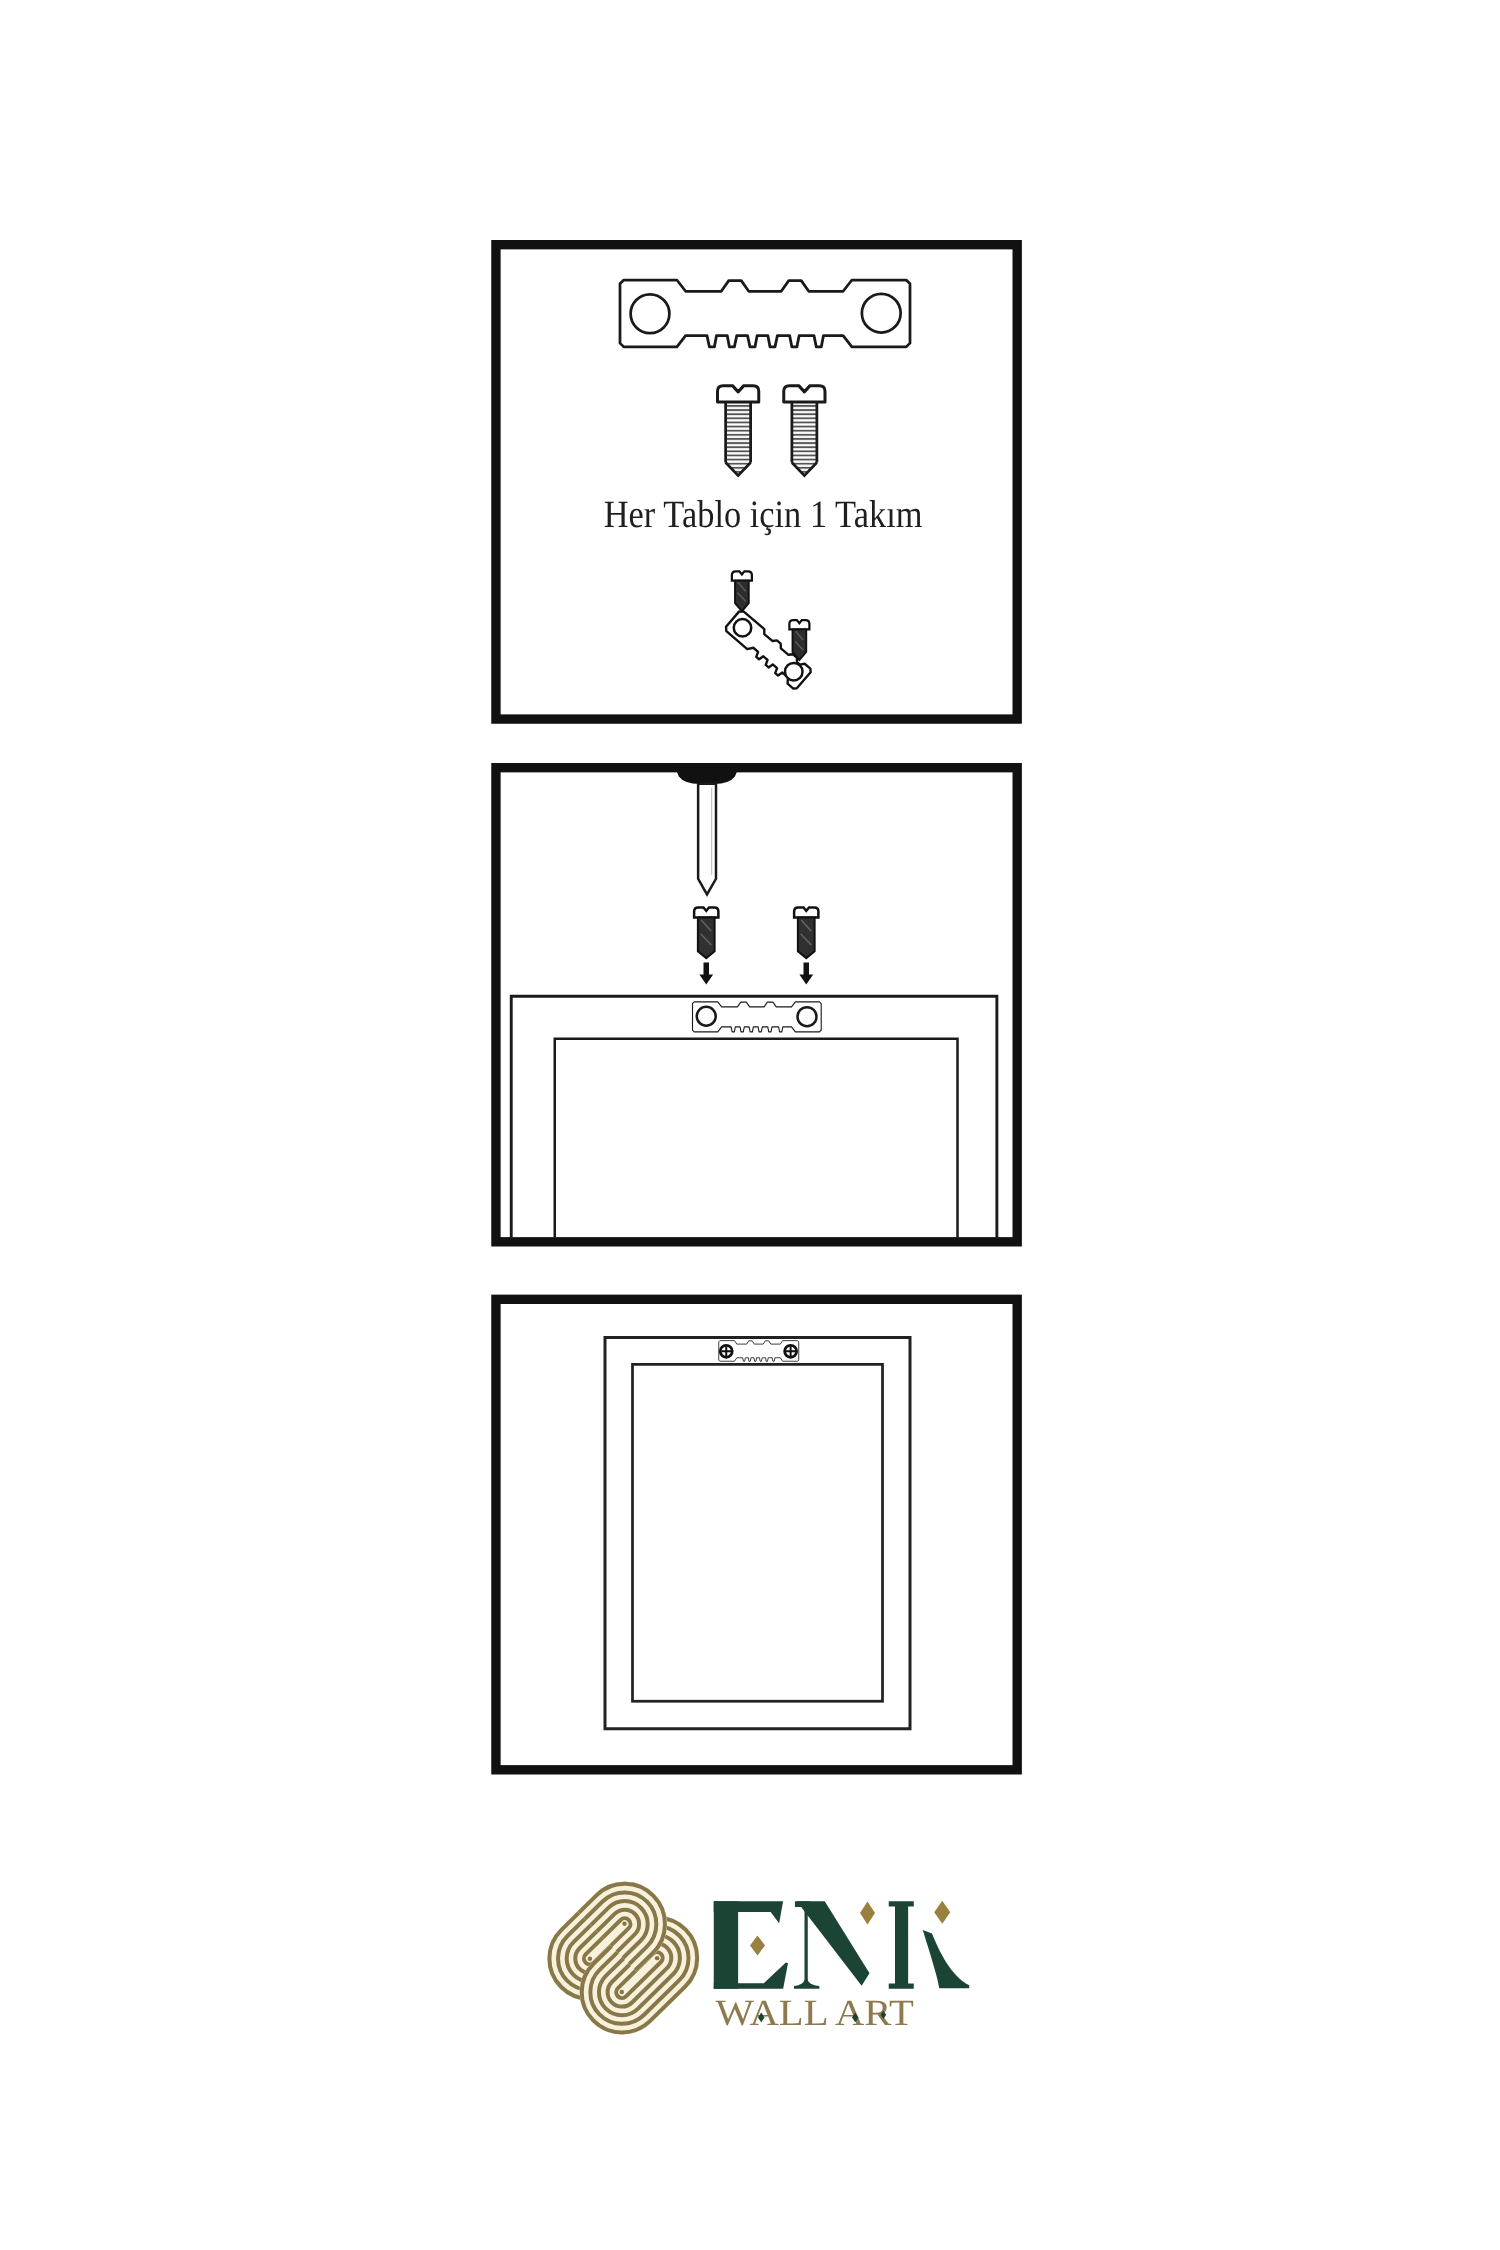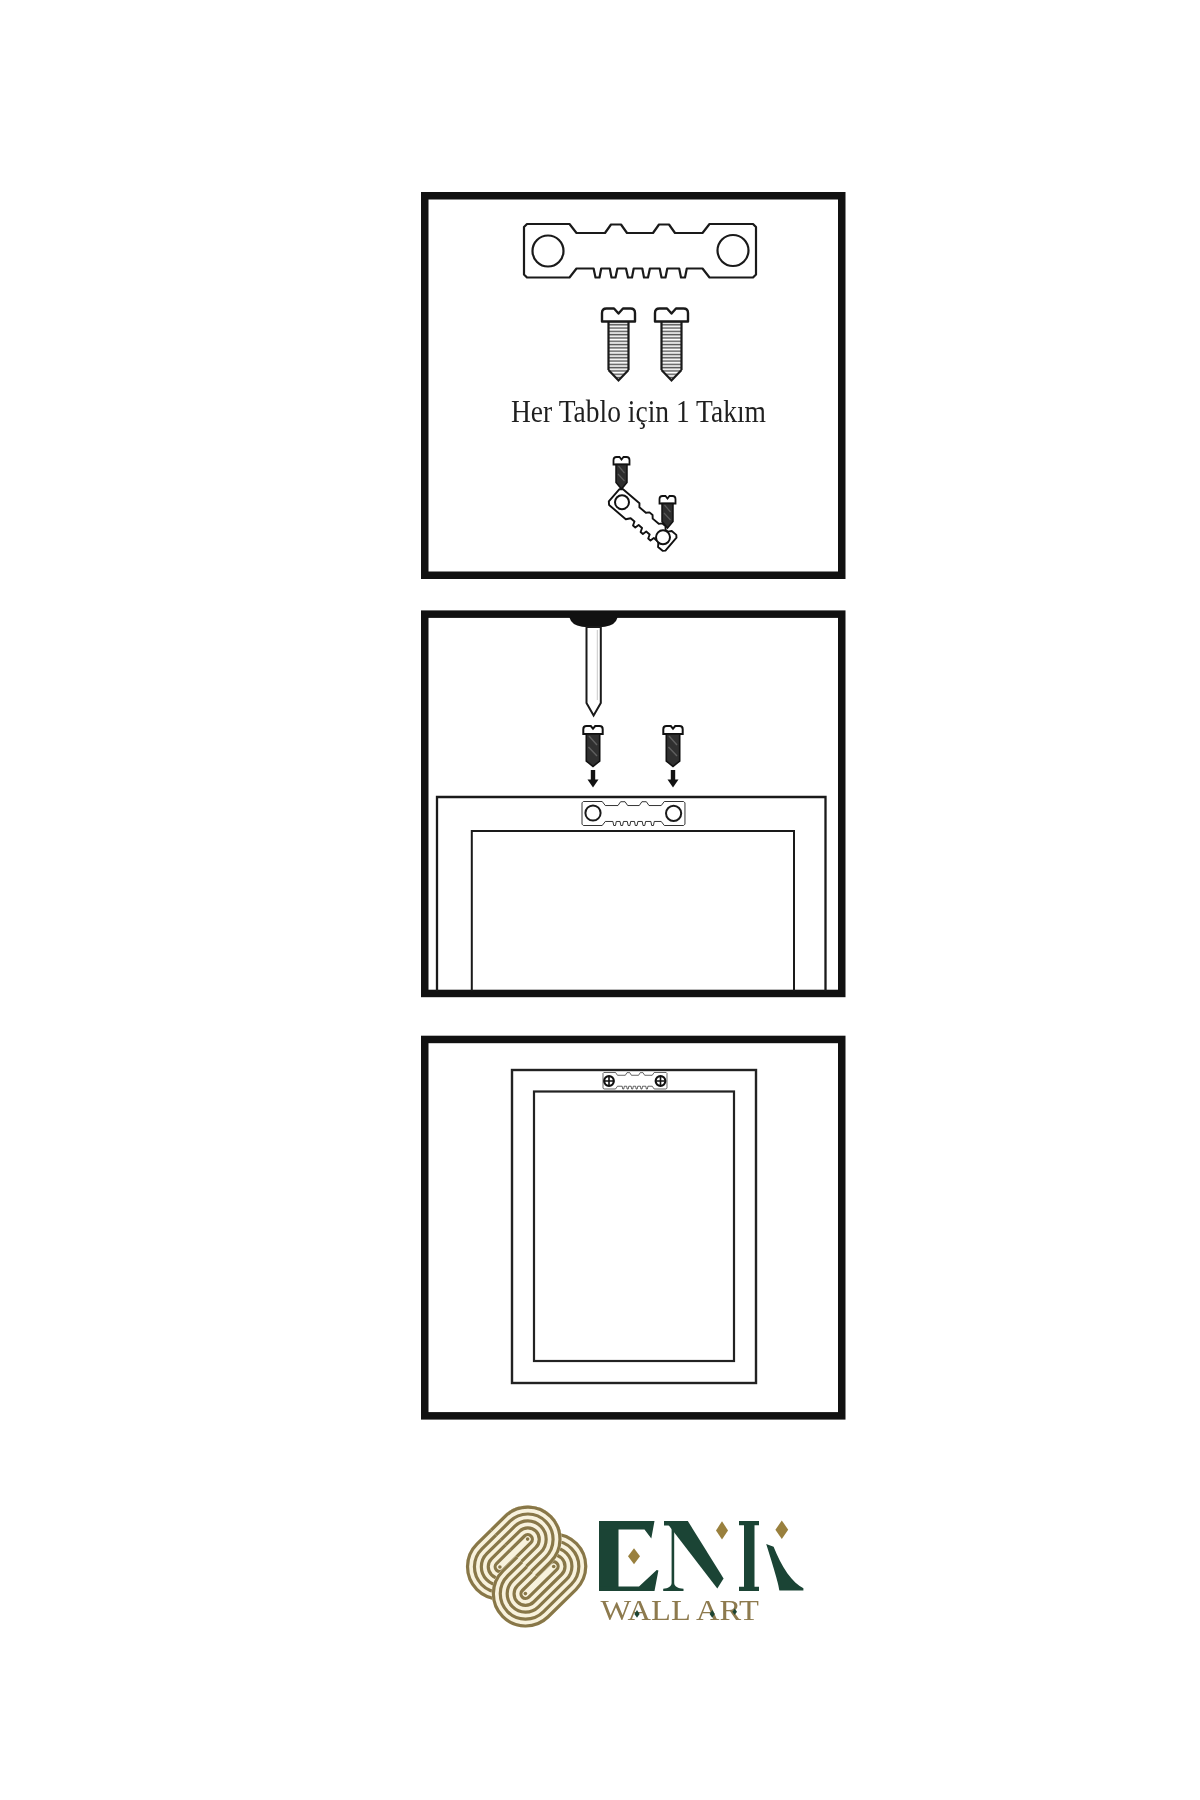--- a/index.html
+++ b/index.html
@@ -1,16 +1,16 @@
 <!DOCTYPE html>
 <html><head>
 <meta charset="utf-8">
 <style>
 html,body{margin:0;padding:0;background:#fff;}
-#page{position:relative;width:1032px;height:1800px;background:#ffffff;overflow:hidden;margin-left:28px;}
+#page{position:relative;width:1032px;height:1800px;background:#ffffff;overflow:hidden;}
 svg{position:absolute;left:0;top:0;}
 </style>
 </head>
 <body>
 <div id="page">
 <svg width="1200" height="1800" viewBox="0 0 1200 1800">
 <defs>
 
 <path id="plate" d="M 3,0 L 45.5,0 L 52.5,9 L 81,9 L 87,0.5 L 97,0.5 L 103,9 L 129,9 L 135,0.5 L 145,0.5 L 151,9 L 178.5,9 L 185.5,0 L 229,0 L 232,3 L 232,50.5 L 229,53.5 L 185.5,53.5 L 178.5,44.5 L 162.8,44.5 L 161,53.5 L 157,53.5 L 155.2,44.5 L 143.3,44.5 L 141.5,53.5 L 137.5,53.5 L 135.7,44.5 L 125.9,44.5 L 124,53.5 L 120,53.5 L 118.3,44.5 L 109.7,44.5 L 108,53.5 L 104,53.5 L 102,44.5 L 93.4,44.5 L 91.5,53.5 L 87.5,53.5 L 85.8,44.5 L 77.2,44.5 L 75.5,53.5 L 71.5,53.5 L 69.6,44.5 L 52.5,44.5 L 45.5,53.5 L 3,53.5 L 0,50.5 L 0,3 Z"></path>
 <pattern id="thread" width="4" height="3.3" patternUnits="userSpaceOnUse">

